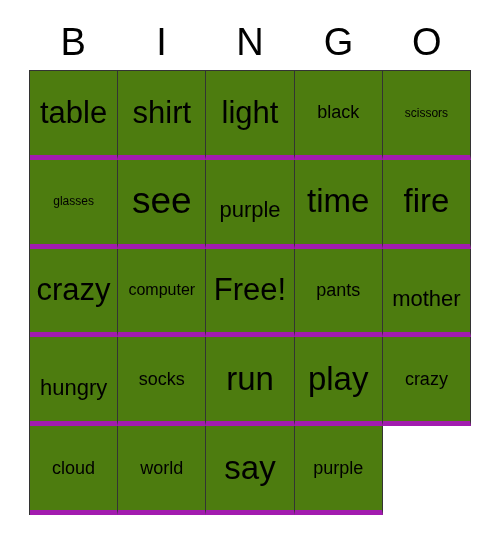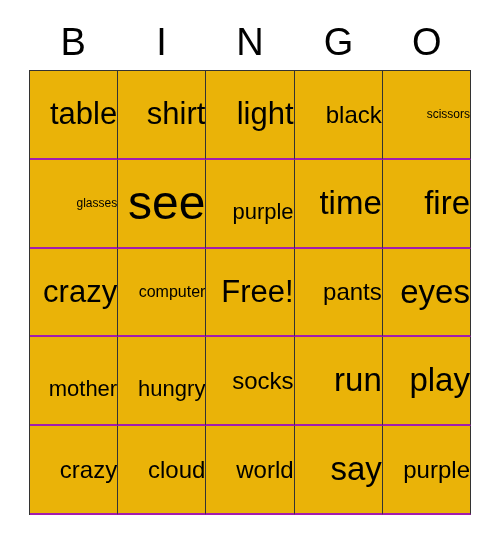--- a/index.html
+++ b/index.html
@@ -51,43 +51,43 @@
     border-top: 1px solid #333333;
     border-left: 1px solid #333333;
     display: grid;
     grid-template-columns: repeat(5, 1fr);
     grid-template-rows: repeat(5, 1fr);
     background: #ffffff;
   }
   .bingo-cell {
     box-sizing: border-box;
     border-right: 1px solid #333333;
-    border-bottom: 2px solid #a21caf;
+    border-bottom: 5px solid #a21caf;
     display: flex;
     align-items: center;
-    justify-content: flex-end;
+    justify-content: center;
     overflow: hidden;
-    background: #eab308;
+    background: #4d7c0f;
   }
   .cell-text {
     display: block;
     text-align: center;
     line-height: 1.05;
     white-space: nowrap;
     color: #000000;
     user-select: none;
   }
   
   .fs-xs   { font-size: 16px; }
   .fs-sm   { font-size: 12px; }
   .fs-md   { font-size: 22px; margin-top: 16px; }
-  .fs-lg   { font-size: 24px; }
+  .fs-lg   { font-size: 18px; }
   .fs-xl   { font-size: 31px; }
   .fs-xxl  { font-size: 33px; }
-  .fs-huge { font-size: 48px; }
+  .fs-huge { font-size: 37px; }
 </style>
 </head>
 <body>
 
 <div id="bingo-card">
 
   <div id="header-row">
     <div class="header-letter">B</div>
     <div class="header-letter">I</div>
     <div class="header-letter">N</div>
@@ -134,23 +134,20 @@
     </div>
     <div class="bingo-cell">
       <span class="cell-text fs-xs">computer</span>
     </div>
     <div class="bingo-cell">
       <span class="cell-text fs-xl">Free!</span>
     </div>
     <div class="bingo-cell">
       <span class="cell-text fs-lg">pants</span>
     </div>
-    <div class="bingo-cell">
-      <span class="cell-text fs-xxl">eyes</span>
-    </div>
 
     <div class="bingo-cell">
       <span class="cell-text fs-md">mother</span>
     </div>
     <div class="bingo-cell">
       <span class="cell-text fs-md">hungry</span>
     </div>
     <div class="bingo-cell">
       <span class="cell-text fs-lg">socks</span>
     </div>

